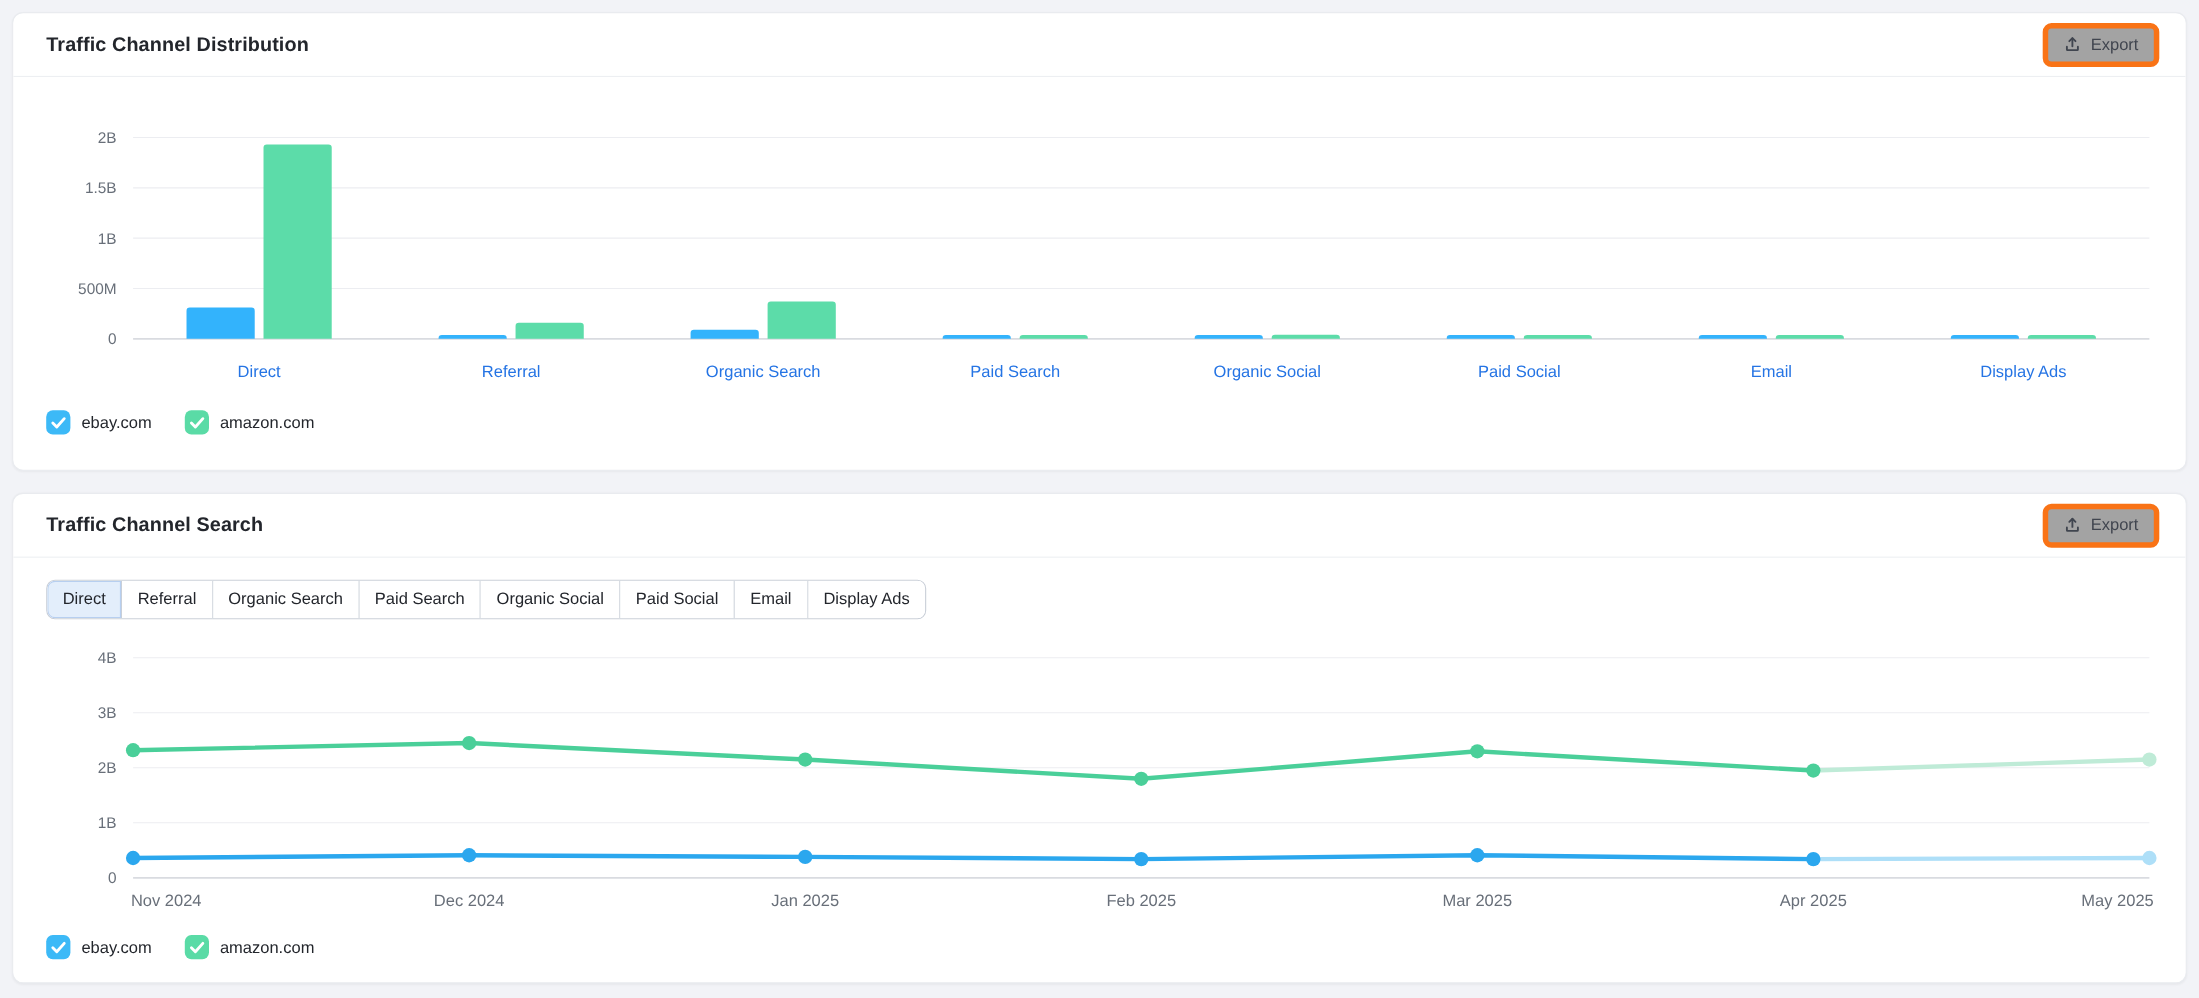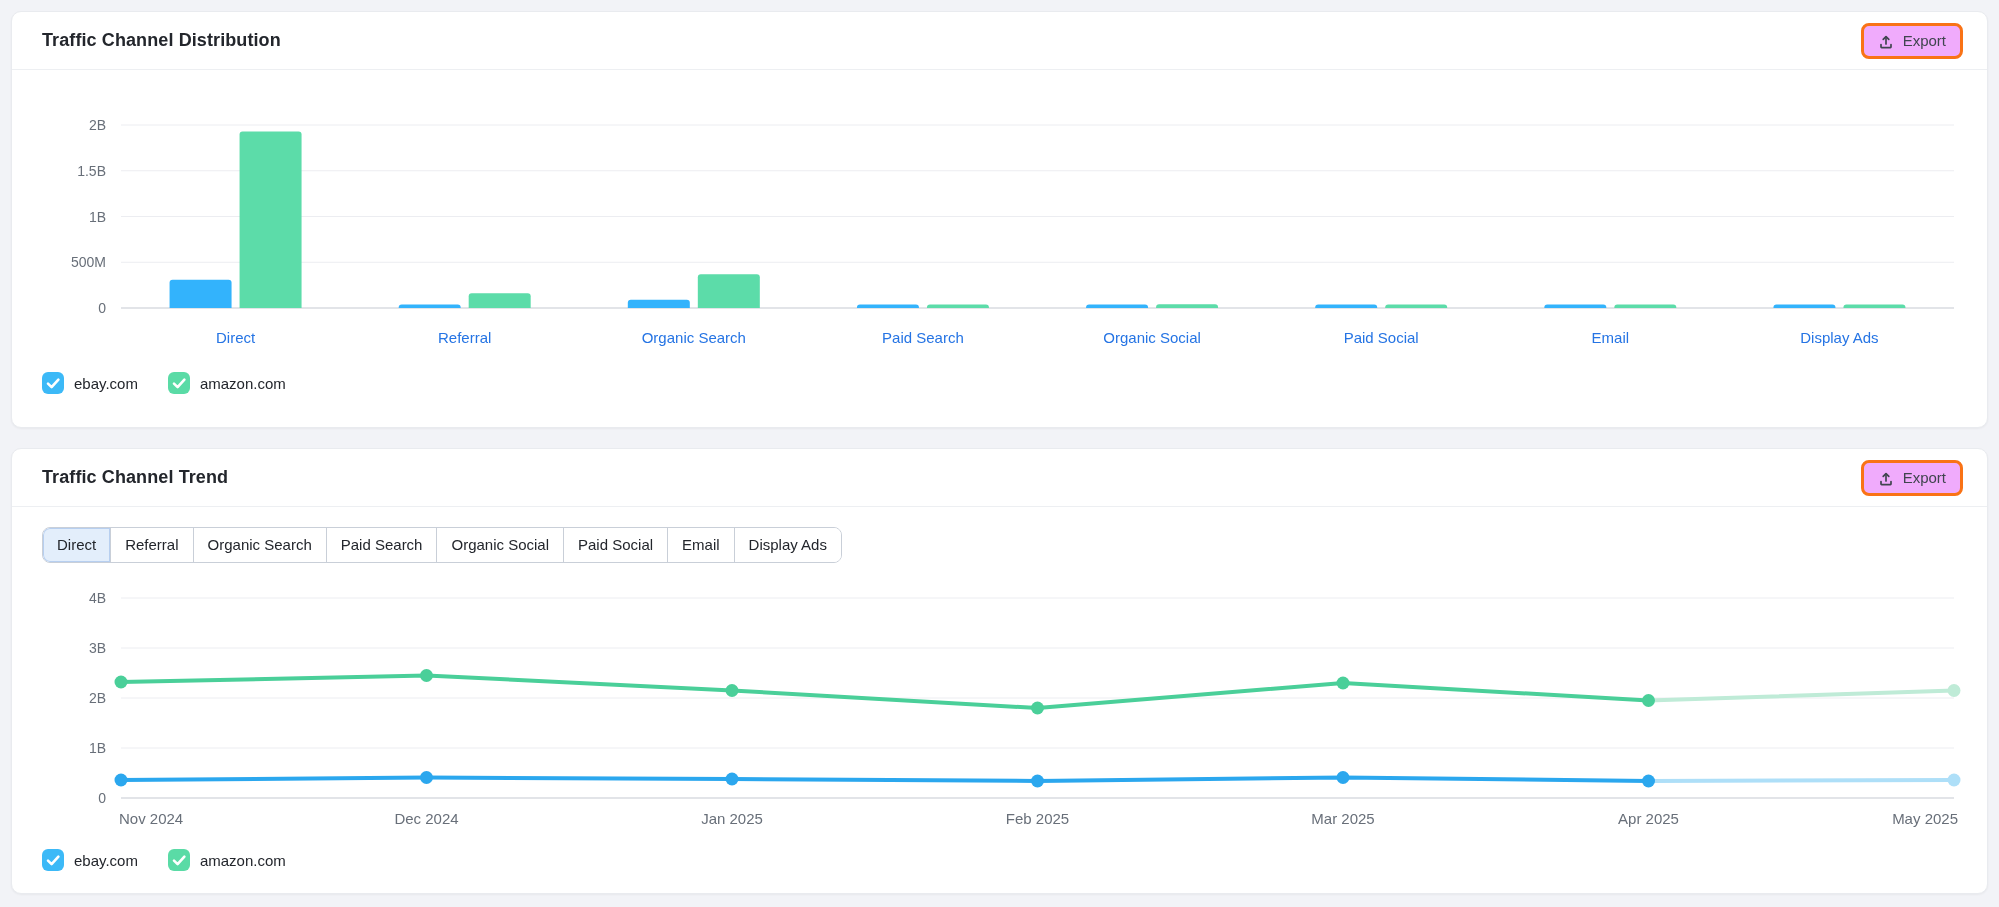--- a/index.html
+++ b/index.html
@@ -21,22 +21,22 @@
   .card-distribution{height:417px;}
   .card-trend{height:446px;}
   .card-header{
     display:flex;align-items:center;justify-content:space-between;
     height:58px;box-sizing:border-box;
     padding:0 24px 0 30px;
     border-bottom:1px solid #EDEFF2;
   }
   .card-title{margin:0;font-size:18px;font-weight:700;color:#23262C;letter-spacing:.1px;}
   .export-btn{
-    display:inline-flex;align-items:flex-end;gap:9px;
-    background:#f0abfc;border:3px solid #f97316;border-radius:8px;
+    display:inline-flex;align-items:flex-start;gap:9px;
+    background:#a3a3a3;border:5px solid #f97316;border-radius:8px;
     padding:6px 14px;font-size:15px;color:#40454F;
     font-family:inherit;cursor:pointer;line-height:18px;
   }
   .export-icon{display:block;}
   .chart-wrap{padding:12px 24px 0 24px;}
   .chart-wrap-line{padding:16px 24px 0 24px;}
   svg text{font-family:"Liberation Sans","DejaVu Sans",sans-serif;}
   .legend{display:flex;align-items:flex-start;gap:30px;padding:16px 0 0 30px;}
   .legend-line{padding:14px 0 0 30px;}
   .legend-item{display:inline-flex;align-items:center;gap:10px;cursor:pointer;}
@@ -131,21 +131,21 @@
               <polyline points="6,11.6 9.6,15.2 16.4,7.6" fill="none" stroke="#FFFFFF" stroke-width="2.6" stroke-linecap="round" stroke-linejoin="round"></polyline>
             </svg>
           </span>
           <span class="legend-label">amazon.com</span>
         </div>
       </div>
   </section>
 
   <section class="card card-trend">
     <header class="card-header">
-      <h2 class="card-title">Traffic Channel Trend</h2>
+      <h2 class="card-title">Traffic Channel Search</h2>
       <button class="export-btn">
         <svg class="export-icon" width="16" height="16" viewBox="0 0 16 16">
           <path d="M3 10.5 V13 Q3 13.6 3.6 13.6 H12.4 Q13 13.6 13 13 V10.5" fill="none" stroke="#40454F" stroke-width="1.7" stroke-linecap="round" stroke-linejoin="round"></path>
           <path d="M8 10 V3" fill="none" stroke="#40454F" stroke-width="1.7" stroke-linecap="round"></path>
           <path d="M5.2 5.4 L8 2.6 L10.8 5.4" fill="none" stroke="#40454F" stroke-width="1.7" stroke-linecap="round" stroke-linejoin="round"></path>
         </svg>
         <span>Export</span>
       </button>
     </header>
     <div class="tabs" id="trend-tabs">

